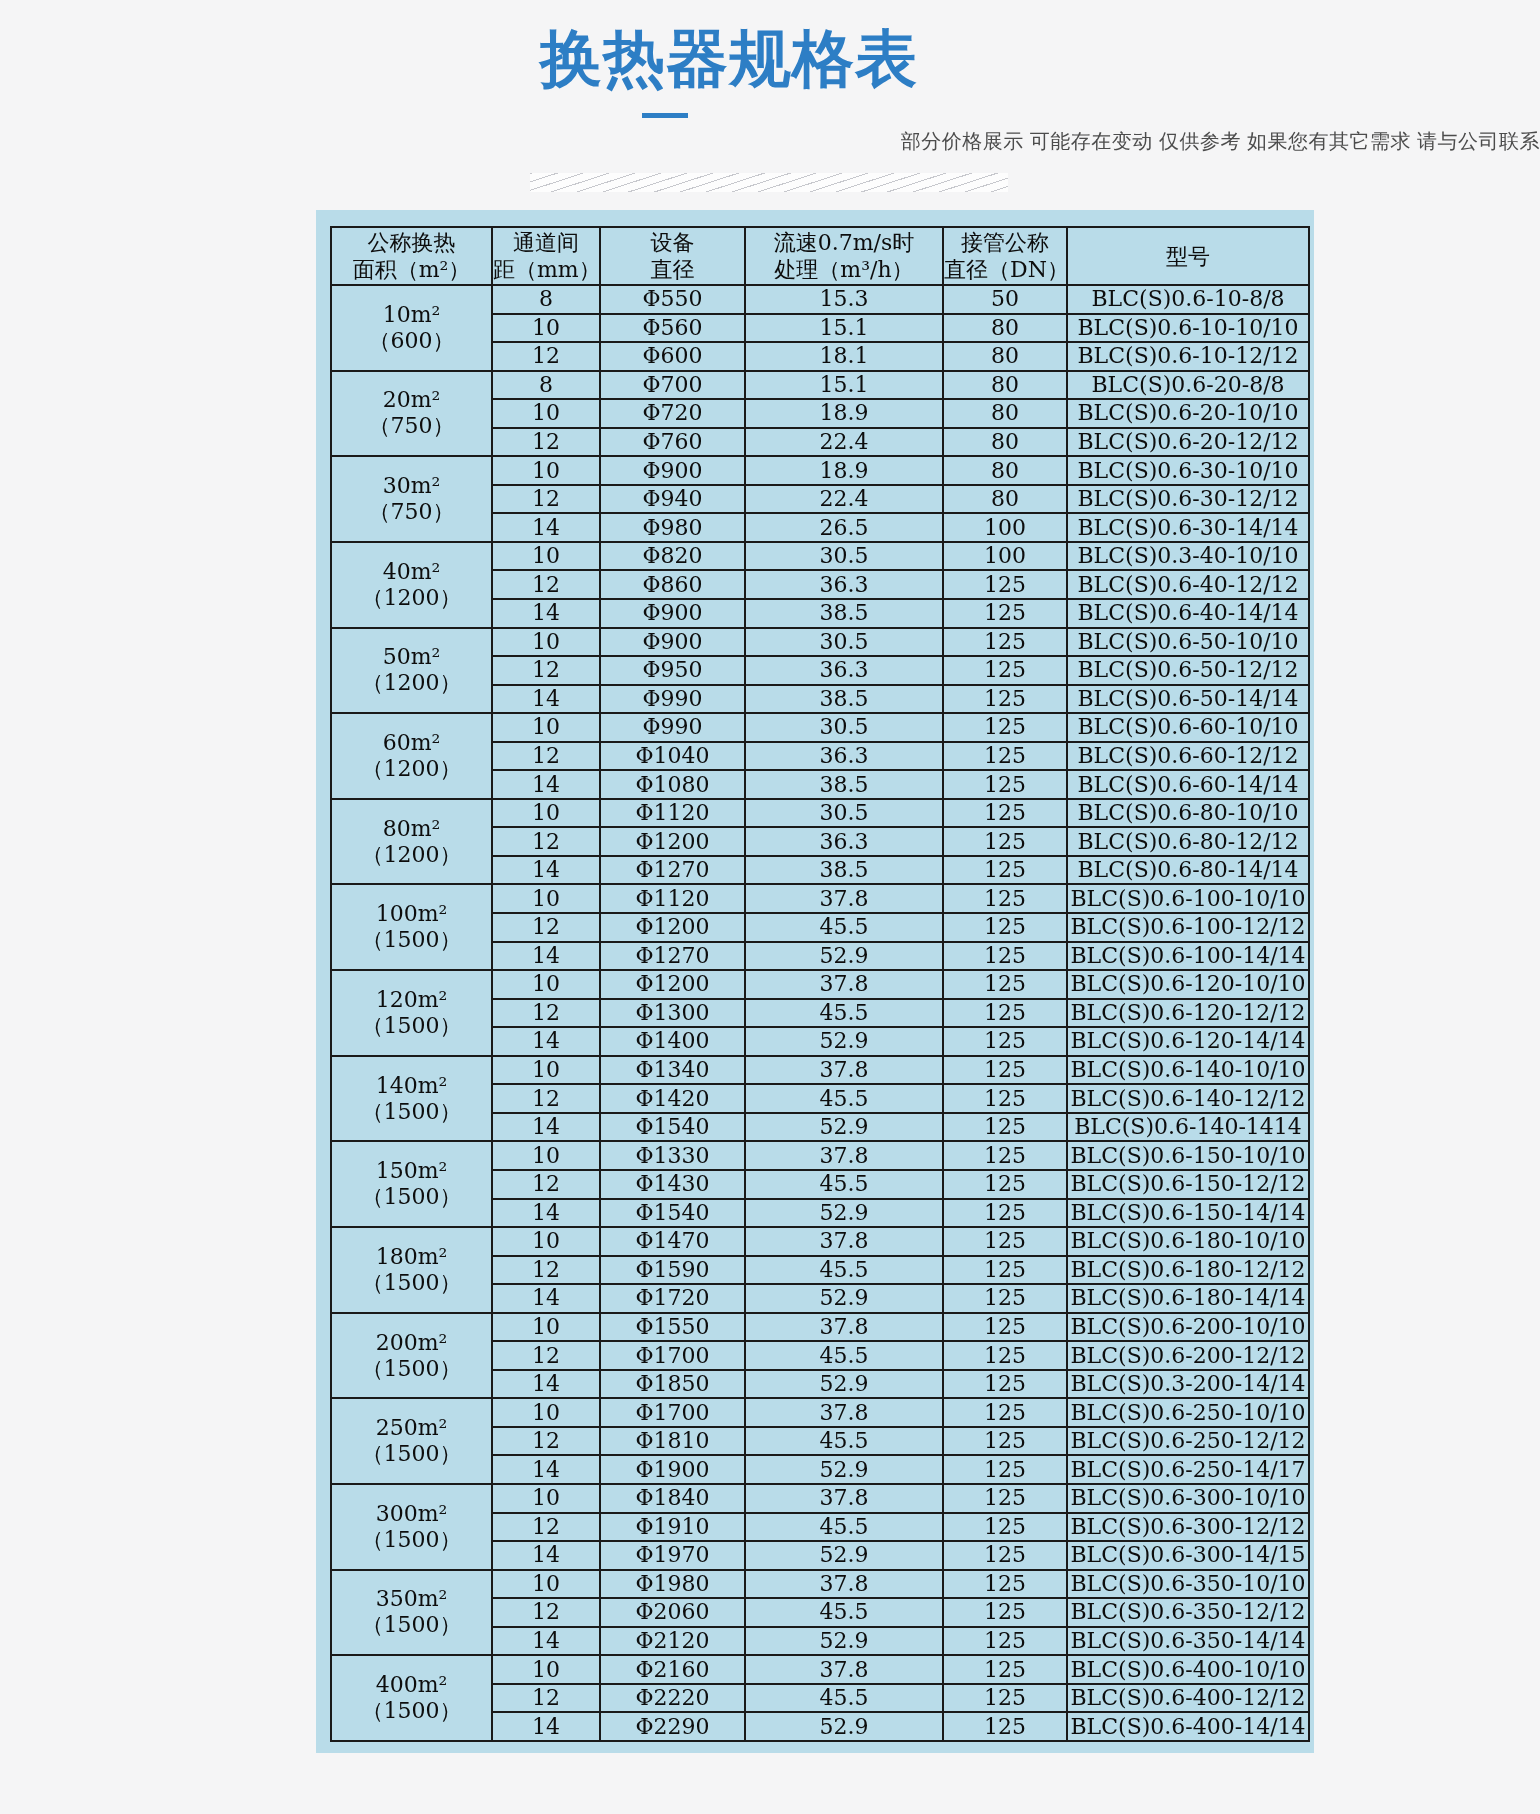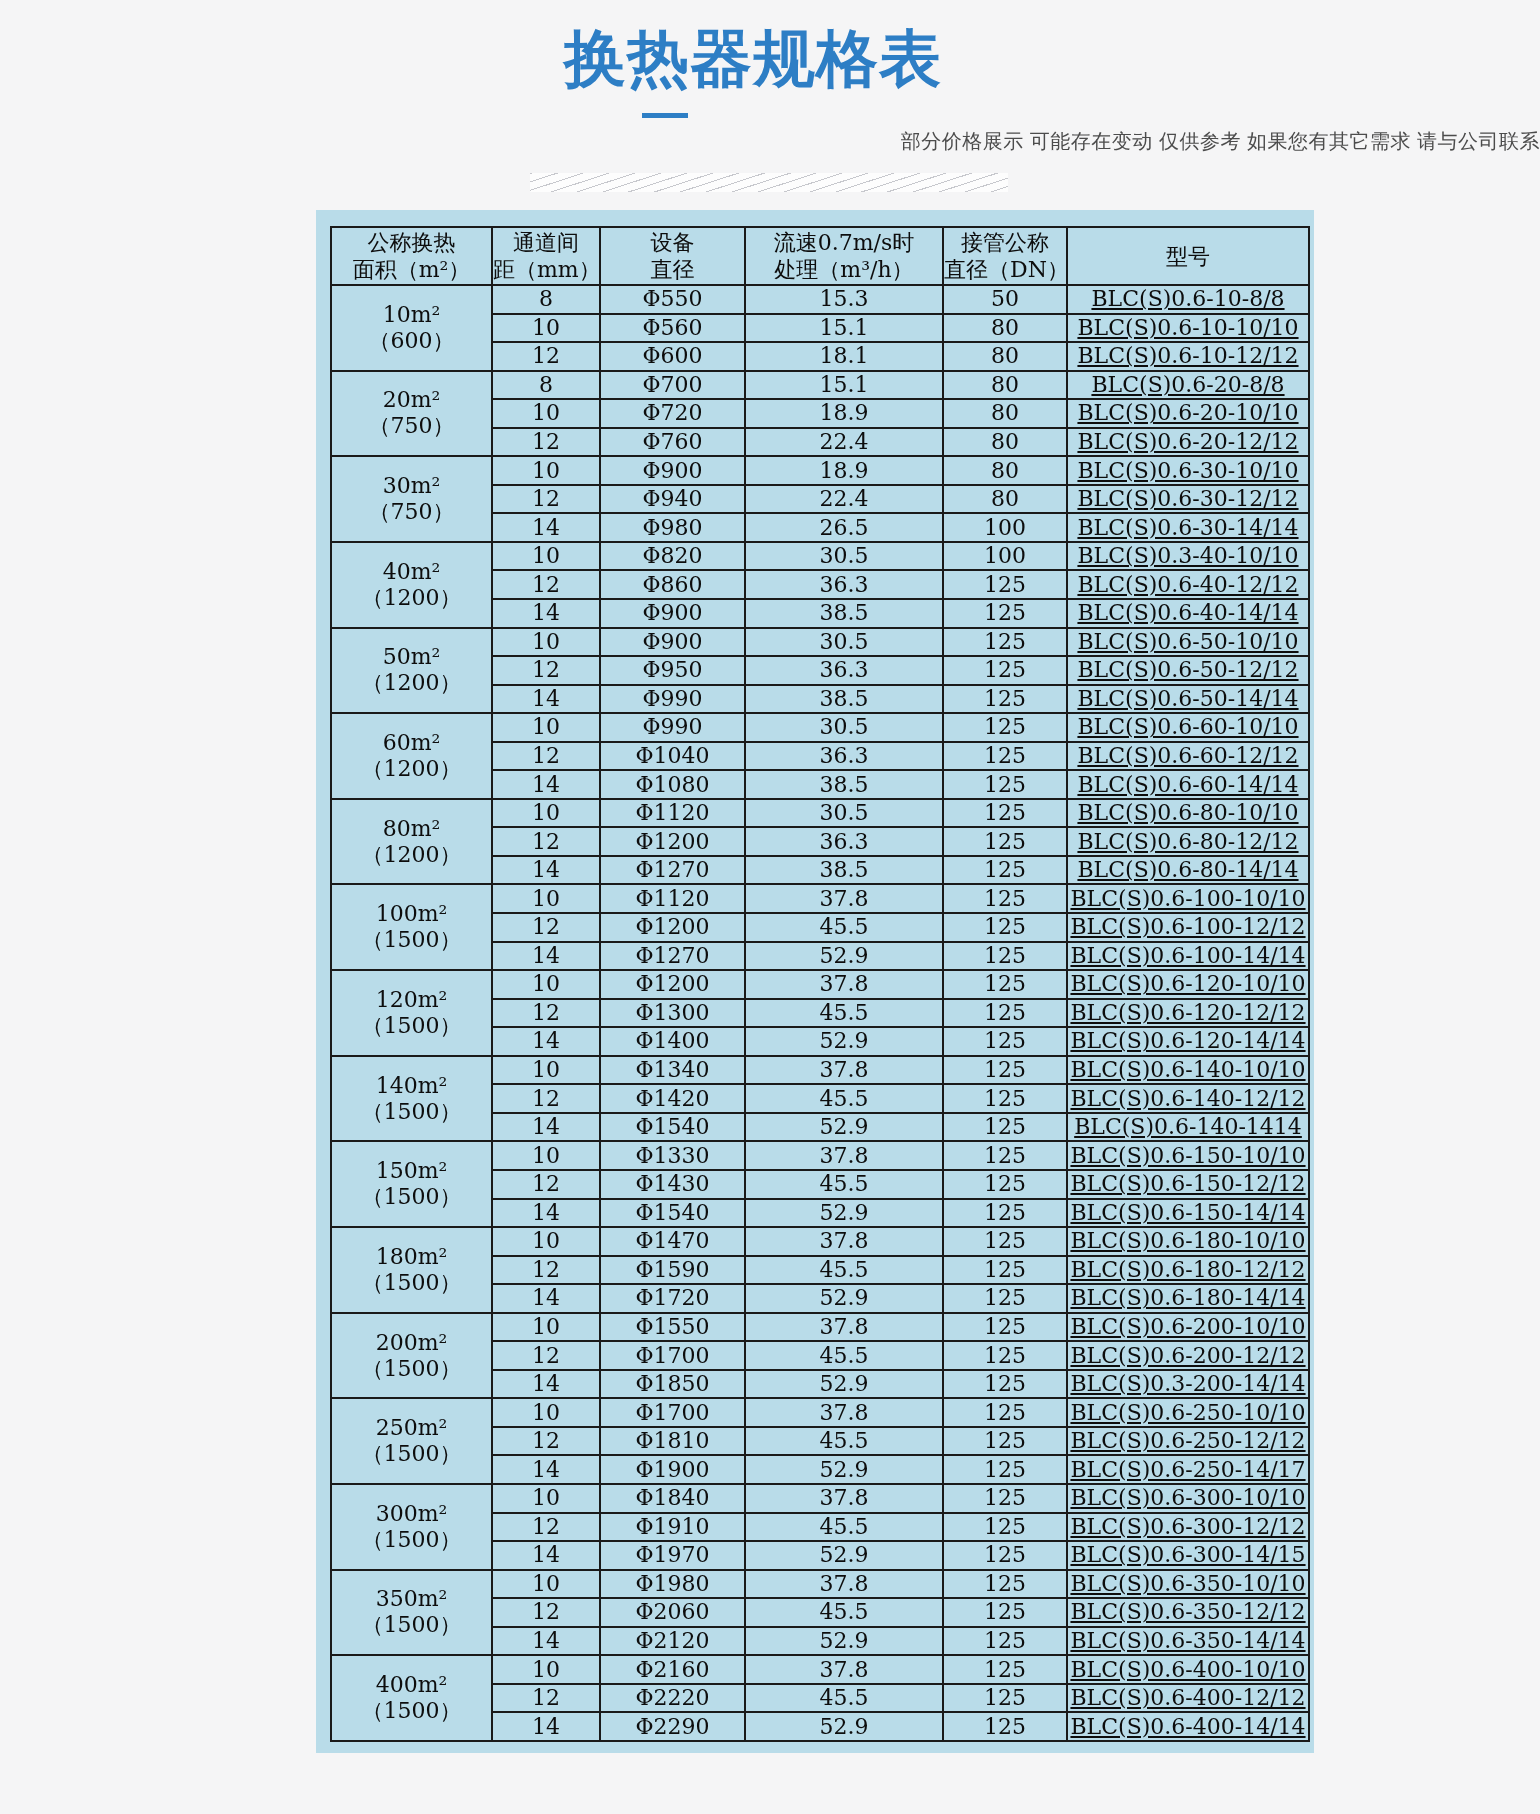--- a/index.html
+++ b/index.html
@@ -15,21 +15,21 @@
   body{
     width:1540px;height:1814px;position:relative;overflow:hidden;
     background:var(--pagebg);
     font-family:"DejaVu Serif","Liberation Serif",serif;
     color:var(--ink);
   }
   .page-title{
     position:absolute;top:22px;left:540px;width:370px;height:74px;
     font-family:"Liberation Sans","DejaVu Sans",sans-serif;
     font-weight:bold;font-size:62px;line-height:74px;letter-spacing:1px;
-    color:var(--accent);white-space:nowrap;margin-left:24px;
+    color:var(--accent);white-space:nowrap;
   }
   .title-divider{
     position:absolute;top:113px;left:642px;width:46px;height:5px;
     background:var(--accent);
   }
   .page-subtitle{
     position:absolute;top:124px;left:0;width:1540px;height:34px;
     text-align:right;font-family:"Liberation Sans","DejaVu Sans",sans-serif;
     font-size:20px;line-height:34px;color:var(--subtitle);letter-spacing:0.5px;
   }
@@ -51,21 +51,21 @@
   .spec-table th,.spec-table td{
     border:2px solid var(--line);
     padding:0;text-align:center;vertical-align:middle;
     font-weight:normal;font-size:22px;color:var(--ink);
     overflow:hidden;white-space:nowrap;
   }
   .spec-table thead tr{height:58px;}
   .spec-table thead th{line-height:27px;font-size:22px;}
   .spec-table td{line-height:26px;}
   .c-area{font-size:23px;line-height:31px;}
-  .c-model{font-size:20px;text-decoration:underline;}
+  .c-model{font-size:20px;}
   .hdr-line{display:block;}
 </style>
 </head>
 <body>
 
 <div class="page-title">换热器规格表</div>
 <div class="title-divider"></div>
 <div class="page-subtitle">部分价格展示 可能存在变动 仅供参考 如果您有其它需求 请与公司联系</div>
 <div class="hatch-band"></div>
 

